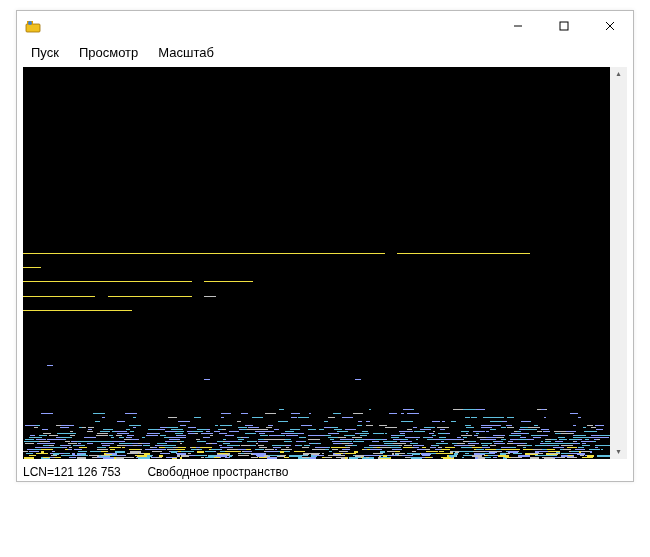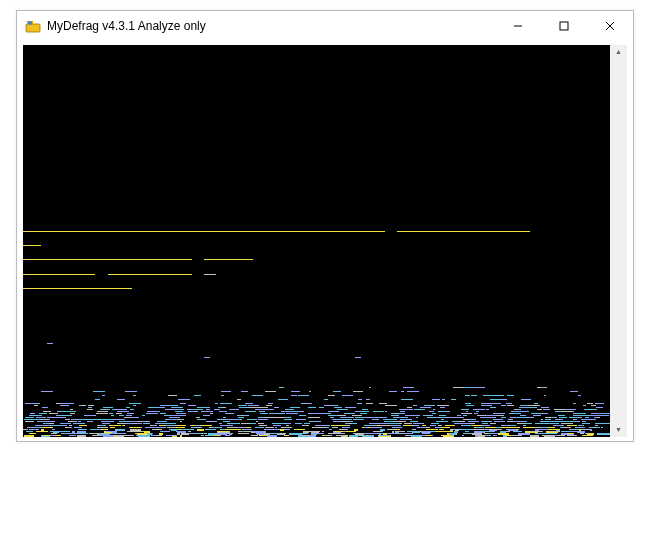--- a/index.html
+++ b/index.html
@@ -100,40 +100,44 @@
 <div class="window">
 
   <div class="titlebar">
     <span class="icon">
       <svg viewBox="0 0 16 16">
         <rect x="1" y="6" width="14" height="8" rx="1" fill="#f0c020" stroke="#a07000" stroke-width="0.8"></rect>
         <rect x="2" y="3" width="6" height="4" fill="#e0a000"></rect>
         <circle cx="5" cy="5" r="2" fill="#4080d0"></circle>
       </svg>
     </span>
-    <span class="title">MyDefrag v4.3.1    Analyze only</span>
     <span class="spacer"></span>
     <div class="win-btn">
       <svg width="10" height="10" viewBox="0 0 10 10">
           <line x1="1" y1="5" x2="9" y2="5" stroke="#000" stroke-width="1"></line>
         </svg>
     </div>
     <div class="win-btn">
       <svg width="10" height="10" viewBox="0 0 10 10">
           <rect x="1" y="1" width="8" height="8" fill="none" stroke="#000" stroke-width="1"></rect>
         </svg>
     </div>
     <div class="win-btn close">
       <svg width="10" height="10" viewBox="0 0 10 10">
           <line x1="1" y1="1" x2="9" y2="9" stroke="#000" stroke-width="1"></line>
           <line x1="9" y1="1" x2="1" y2="9" stroke="#000" stroke-width="1"></line>
         </svg>
     </div>
   </div>
 
+  <div class="menubar">
+    <span class="menu-item">Пуск</span>
+    <span class="menu-item">Просмотр</span>
+    <span class="menu-item">Масштаб</span>
+  </div>
 
 
   <div class="diskmap-wrap">
     <div class="diskmap">
 
       <div class="frag yl" style="top:186px;width:60%"></div>
       <div class="frag yl" style="top:186px;left:62%;width:22%"></div>
       <div class="frag yl" style="top:200px;width:3%"></div>
       <div class="frag yl" style="top:214px;width:28%"></div>
       <div class="frag yl" style="top:214px;left:30%;width:8%"></div>
@@ -1198,14 +1202,15 @@
           <div class="frag" style="top: 390px; left: 39.9527%; width: 0.377176%; background: rgb(240, 224, 64);"></div>
           <div class="frag" style="top: 390px; left: 41.0506%; width: 1.05147%; background: rgb(144, 160, 255); height: 2px;"></div>
         </div>
     </div>
     <div class="scrollbar">
       <div class="scroll-thumb-top">▴</div>
       <div class="scroll-thumb-bottom">▾</div>
     </div>
   </div>
 
+  <div class="status-bottom"><span>LCN=</span><span>121 126 753</span>        <span>Свободное пространство</span></div>
 
 </div>
 
 </body></html>

